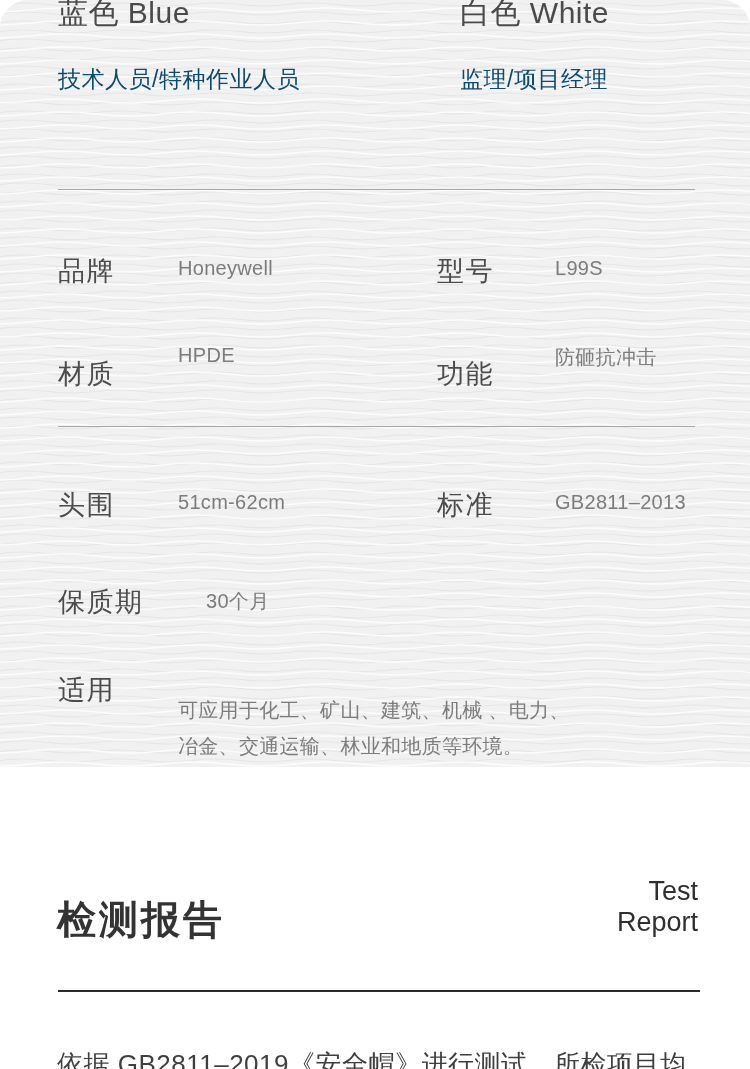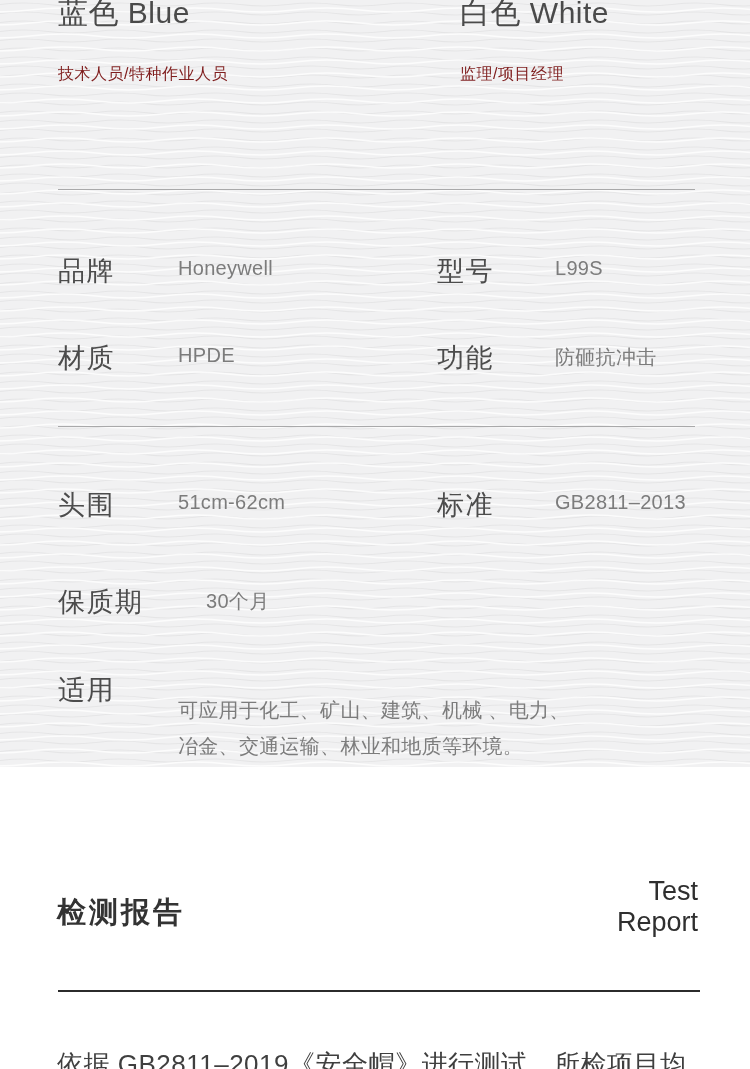--- a/index.html
+++ b/index.html
@@ -1,51 +1,51 @@
 <!DOCTYPE html>
 <html><head>
 <meta charset="utf-8">
 <style>
   * { margin:0; padding:0; box-sizing:border-box; }
   html,body { background:#ffffff; }
   body { font-family:"Liberation Sans","DejaVu Sans",sans-serif; }
 
-  .page { position:relative; width:750px; height:1069px; overflow:hidden; background:#ffffff; }
+  .page { position:relative; width:750px; height:1069px; overflow:hidden; background:#ffffff;border-radius:28px; }
 
   
   .spec-section { position:absolute; top:0; left:0; width:750px; height:767px; background:#f1f1f2; }
   .texture-svg { position:absolute; top:0; left:0; display:block; }
   .spec-section > div { z-index:2; }
 
   .variant-name { position:absolute; top:-7px; font-size:30px; font-weight:500; color:#4a4a4a; letter-spacing:0.5px; }
-  .variant-audience { position:absolute; top:64px; font-size:16px; color:#7f1d1d; letter-spacing:0.5px; }
+  .variant-audience { position:absolute; top:64px; font-size:23px; color:#0c4a6e; letter-spacing:0.5px; }
   .v1 { left:58px; }
   .v2 { left:460px; }
 
   .divider { position:absolute; left:58px; width:637px; height:1px; background:#a9a9aa; }
   .d1 { top:189px; }
   .d2 { top:426px; }
 
   .spec-label { position:absolute; font-size:27px; font-weight:500; color:#4c4c4c; letter-spacing:1.5px; }
   .spec-value { position:absolute; font-size:20px; color:#7c7c7c; letter-spacing:0.3px; }
   .cl  { left:58px; }   
   .cv  { left:178px; }  
   .crl { left:437px;text-align:right; }  
   .crv { left:555px; }  
 
   .lr1 { top:253px; }  .vr1 { top:257px; }
-  .lr2 { top:340px;font-family:Liberation Mono, monospace; }  .vr2 { top:344px; }
+  .lr2 { top:356px;font-family:Liberation Mono, monospace; }  .vr2 { top:344px; }
   .lr3 { top:487px; }  .vr3 { top:491px; }
   .lr4 { top:584px; }  .vr4 { top:588px;margin-left:28px; }
   .lr5 { top:672px; }
   .vr5 { top:692px; width:528px; line-height:36px; white-space:pre-line; }
 
   
   .report-section { position:absolute; top:767px; left:0; width:750px; height:302px; background:#ffffff; }
-  .report-title-cn { position:absolute; left:57px; top:126px; font-size:29px; font-weight:600; color:#333333; letter-spacing:3px; }
+  .report-title-cn { position:absolute; left:57px; top:126px; font-size:39px; font-weight:600; color:#333333; letter-spacing:3px; }
   .report-title-en { position:absolute; right:52px; top:109px; text-align:right; font-size:27px; line-height:31px; font-weight:500; color:#2f2f2f; white-space:pre-line; }
   .report-divider { position:absolute; left:58px; top:223px; width:642px; height:2px; background:#2b2b2b; }
   .report-body { position:absolute; left:57px; top:280px; font-size:26px; color:#3f3f3f; letter-spacing:0.5px; white-space:nowrap; }
 </style>
 </head>
 <body>
 
 <div class="page">
 
   <section class="spec-section">

